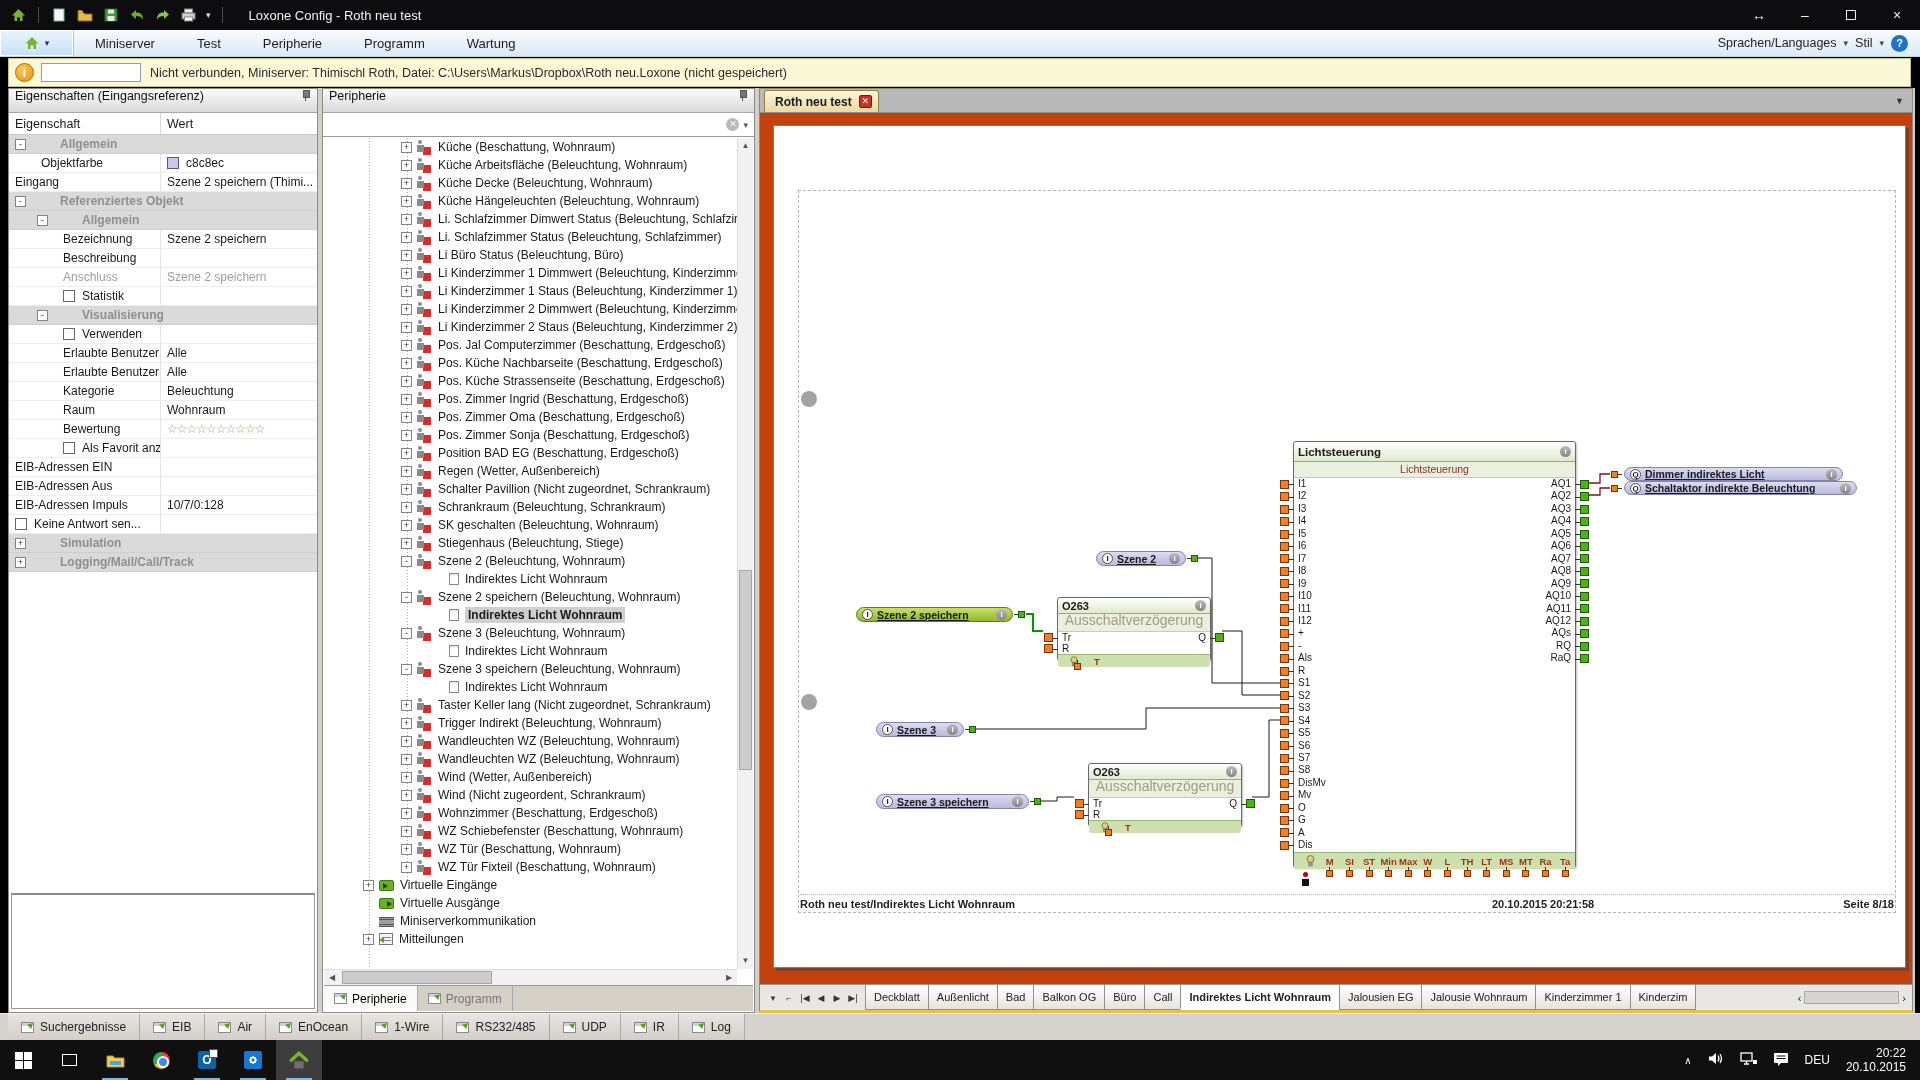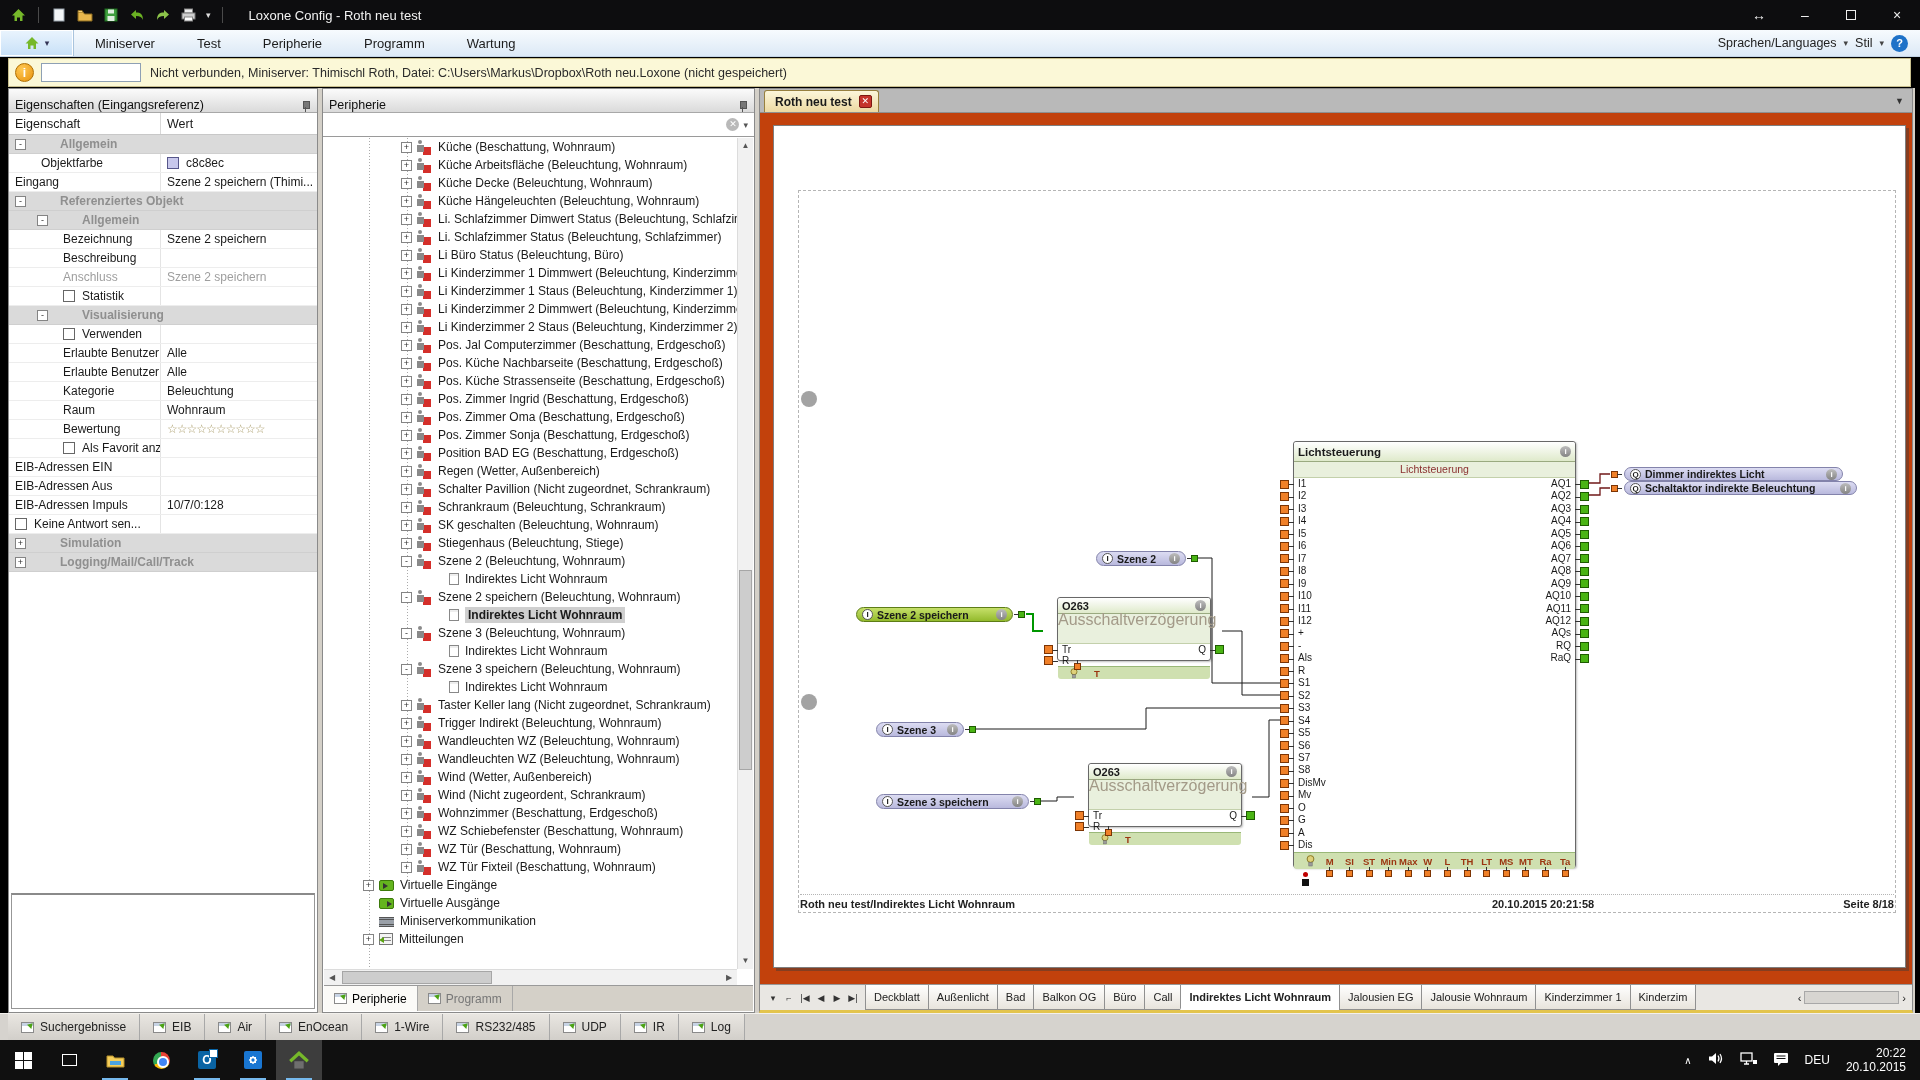--- a/index.html
+++ b/index.html
@@ -31,21 +31,21 @@
   .alertbar{position:absolute;left:8px;top:58px;width:1903px;height:29px;background:#fbf8d7;border:1px solid #c8bf8e;display:flex;align-items:center}
   .alert-ic{width:19px;height:19px;border-radius:50%;background:radial-gradient(circle at 35% 30%,#ffc955,#e8920c);color:#fff;font-weight:bold;font-size:12px;display:flex;align-items:center;justify-content:center;margin-left:6px;border:1px solid #b06f00}
   .alert-input{width:100px;height:19px;background:#fff;border:1px solid #8ea0b4;margin:0 9px 0 7px}
   .alert-text{font-size:12.5px;color:#2a2a2a}
 
   
   .main-bg{position:absolute;left:8px;top:88px;width:1907px;height:925px;background:#d4d0c8}
 
   
   .panel{position:absolute;top:88px;background:#fff;border:1px solid #8a8a8a}
-  .panel-hdr{height:24px;background:linear-gradient(#fbfbfb,#dadada);border-bottom:1px solid #a8a8a8;display:flex;align-items:flex-end;padding:0 6px;font-size:12.5px;color:#111}
+  .panel-hdr{height:24px;background:linear-gradient(#fbfbfb,#dadada);border-bottom:1px solid #a8a8a8;display:flex;align-items:flex-start;padding:0 6px;font-size:12.5px;color:#111}
   .pin{margin-left:auto;width:12px;height:12px;position:relative}
   .pin::before{content:"";position:absolute;left:4px;top:1px;width:5px;height:6px;background:#777;border:1px solid #555}
   .pin::after{content:"";position:absolute;left:6px;top:7px;width:1px;height:5px;background:#555}
 
   
   .props{left:8px;width:310px;height:925px}
   .prop-cols{height:22px;display:flex;border-bottom:1px solid #c8c8c8;align-items:center;font-size:12.5px}
   .prop-cols .c1{width:152px;padding-left:6px;border-right:1px solid #d8d8d8;height:100%;display:flex;align-items:center}
   .prop-cols .c2{padding-left:6px}
   .prow{height:19px;display:flex;align-items:stretch;border-bottom:1px solid #ededed;font-size:12px}
@@ -152,32 +152,32 @@
   #blk-licht .blk-body{height:374px}
   #blk-licht .io{height:12.466px;line-height:12.466px}
   #blk-licht .blk-footer{height:17px}
   .special-dot{position:absolute;left:9px;top:430px;width:5px;height:5px;border-radius:50%;background:#c00000}
   .special-sq{position:absolute;left:8px;top:437px;width:7px;height:7px;background:#111}
 
   .delay{width:154px;height:64px}
   #blk-delay1{left:283px;top:471px}
   #blk-delay2{left:314px;top:637px}
   .delay .blk-title{height:16px;font-size:11px}
-  .delay .blk-sub{height:30px;line-height:12px;font-size:16px;color:#a39a88}
+  .delay .blk-sub{height:18px;line-height:12px;font-size:14px;color:#a39a88}
   .delay .blk-body{height:22px}
   .delay .io{height:11px;line-height:11px}
   .delay .blk-footer{height:13px}
   .delay .ppins{left:6px;right:auto;width:52px}
   .delay .param{flex:none;width:26px}
   .delay .pslot{flex:none;width:26px}
 
   
   .tag{position:absolute;height:15px;border-radius:8px;display:flex;align-items:center;gap:4px;padding:0 5px;font-size:10.5px;font-weight:bold;white-space:nowrap}
   .tag .k{width:11px;height:11px;border-radius:50%;background:#fff;border:1px solid #555;font-size:8px;line-height:10px;text-align:center;flex:none}
-  .tag .lbl{}
+  .tag .lbl{text-decoration:underline}
   .tag .inf{margin-left:auto}
   .tag.lav{background:linear-gradient(#dcdcf2,#b9b9dd);border:1px solid #8383ab}
   .tag.grn{background:linear-gradient(#c6e06a,#93ba2c);border:1px solid #5d7d16}
   .gpin{position:absolute;right:-13px;top:3px;width:7px;height:7px;background:#4ab414;border:1px solid #1e5c00}
   .gpin::before{content:"";position:absolute;left:-5px;top:2px;width:5px;height:1px;background:#333}
   .opin{position:absolute;left:-14px;top:3px;width:7px;height:7px;background:#f08028;border:1px solid #7c3404}
   .opin::before{content:"";position:absolute;right:-5px;top:2px;width:5px;height:1px;background:#333}
   #tag-szene2{left:322px;top:425px;width:90px}
   #tag-szene2sp{left:82px;top:481px;width:157px}
   #tag-szene3{left:102px;top:596px;width:88px}

